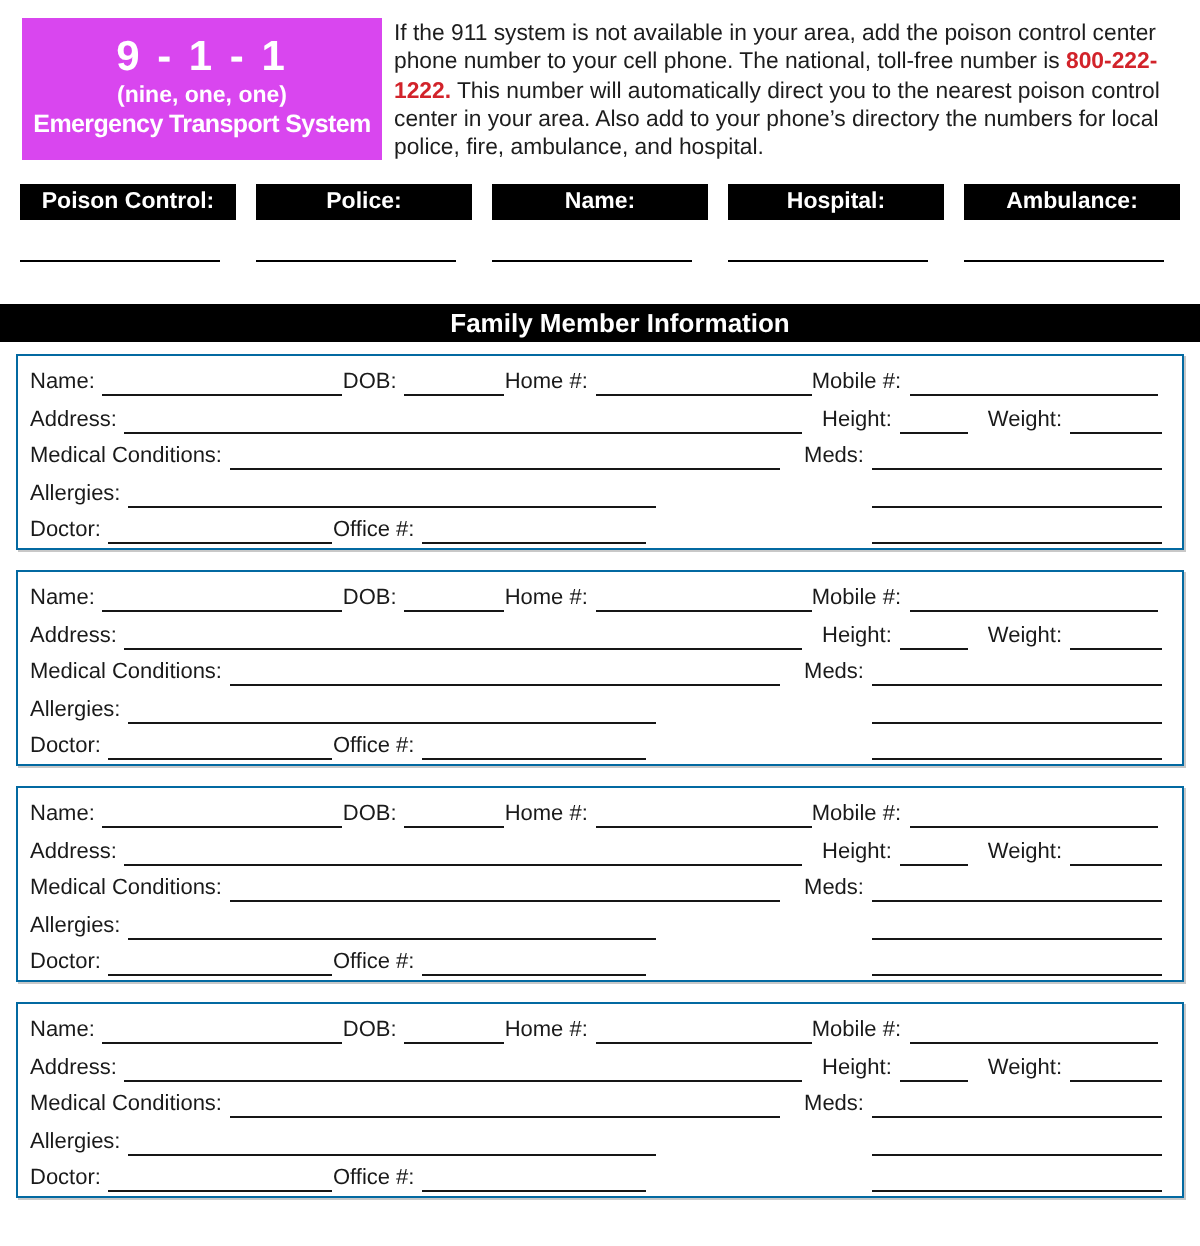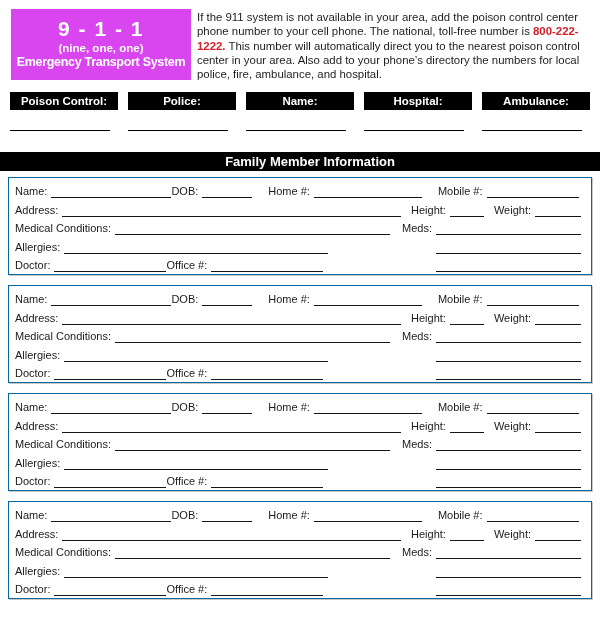--- a/index.html
+++ b/index.html
@@ -48,21 +48,21 @@
     padding: 3px 10px 0 6px;
   }
   .row { display: flex; align-items: flex-end; height: 18.6px; padding-bottom: 2px; }
   .lbl { white-space: nowrap; font-size: 11px; line-height: 13px; margin-right: 4px; }
   .line { border-bottom: 1.4px solid #161616; height: 12px; flex: 0 0 auto; }
   .grow { flex: 1 1 auto; margin-right: 2px; }
   .push { margin-left: auto; }
   .w120 { width: 120px; } .w50 { width: 50px; } .w108 { width: 108px; }
   .w34 { width: 34px; }  .w46 { width: 46px; } .w145 { width: 145px; }
   .w104 { width: 104px; } .w160 { width: 160px; } .w112 { width: 112px; }
-  .g8 { margin-left: 8px; } .g10 { margin-left: 10px; } .g14 { } .g16 { margin-left: 16px; }
+  .g8 { margin-left: 8px; } .g10 { margin-left: 10px; } .g14 { } .g16 { }
 </style>
 </head>
 <body>
 
 <div class="page">
 
 
   <div class="top-section">
     <div class="red-box" id="red-box" style="background: #d946ef;">
       <div class="red-big">9 - 1 - 1</div>

